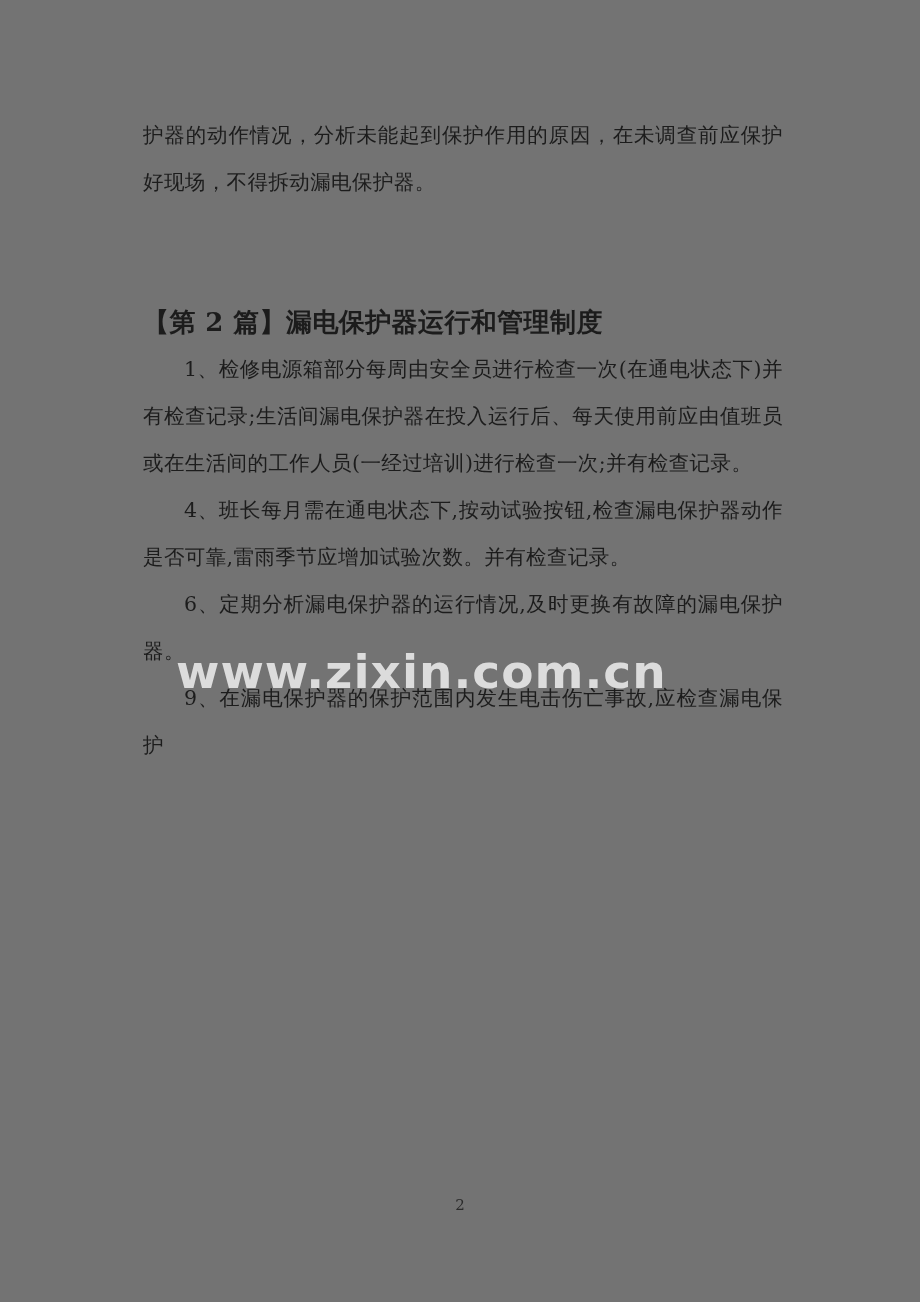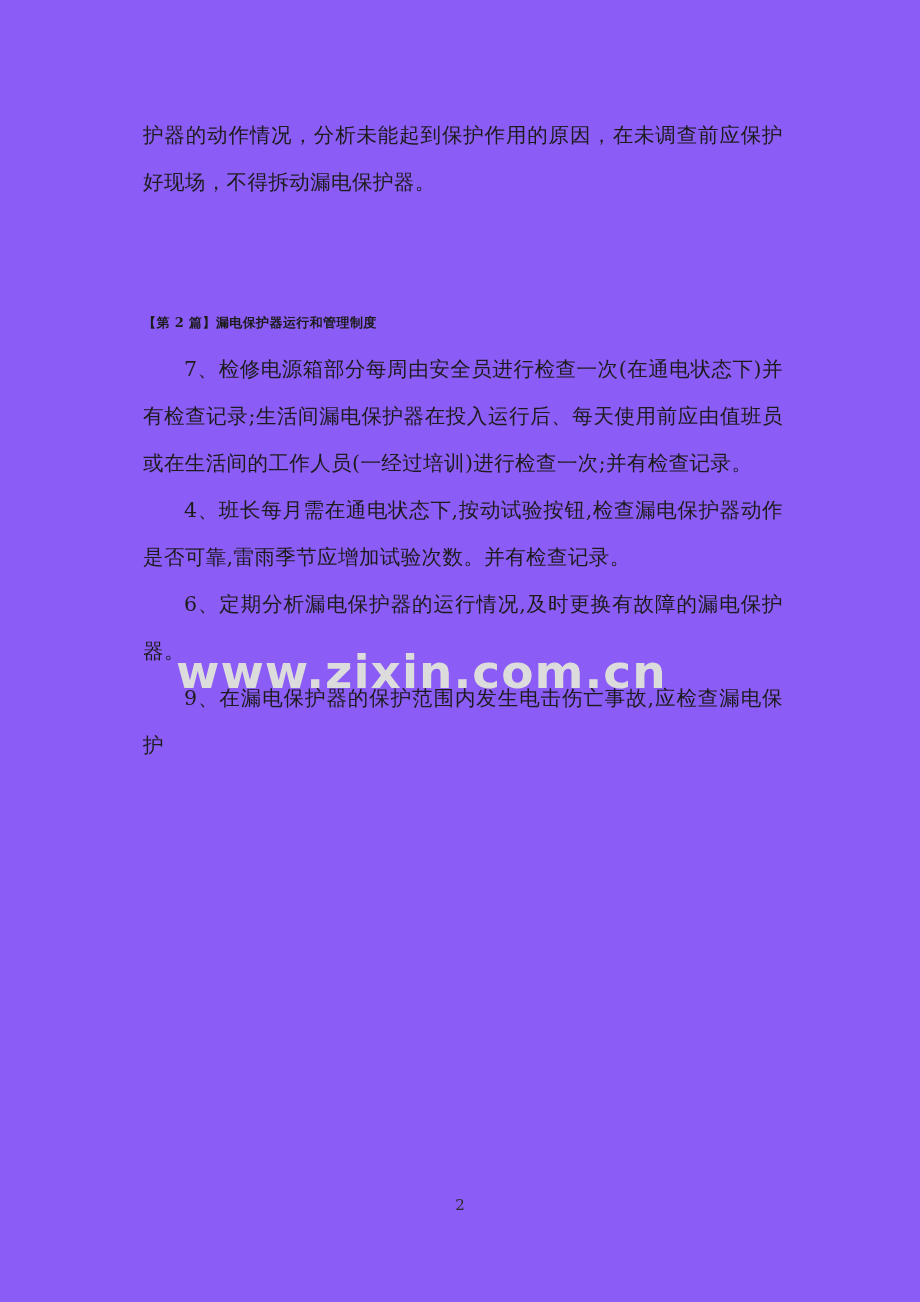--- a/index.html
+++ b/index.html
@@ -8,21 +8,21 @@
     background: #ffffff;
   }
   body {
     font-family: "DejaVu Serif", "Liberation Serif", serif;
     color: #1a1a1a;
   }
   #page {
     position: relative;
     width: 920px;
     height: 1302px;
-    background: #8b5cf6;
+    background: #737373;
     overflow: hidden;
   }
   #content {
     position: absolute;
     left: 143px;
     top: 0;
     width: 640px;
     height: 1302px;
   }
   .para {
@@ -39,21 +39,21 @@
     position: absolute;
     top: 112px;
     left: 0;
     width: 640px;
   }
   .heading {
     position: absolute;
     top: 299px;
     left: 0;
     width: 640px;
-    font-size: 13px;
+    font-size: 26px;
     line-height: 47px;
     letter-spacing: 0.4px;
     color: #1c1c1c;
     margin: 0;
   }
   .list-wrap {
     position: absolute;
     top: 346px;
     left: 0;
     width: 640px;
@@ -94,21 +94,21 @@
 
 <div id="page">
 
   <div id="content">
 
     <p class="para tail-para">护器的动作情况，分析未能起到保护作用的原因，在未调查前应保护好现场，不得拆动漏电保护器。</p>
 
     <h2 class="heading">【第 2 篇】漏电保护器运行和管理制度</h2>
 
     <div class="list-wrap">
-      <p class="para item">7、检修电源箱部分每周由安全员进行检查一次(在通电状态下)并有检查记录;生活间漏电保护器在投入运行后、每天使用前应由值班员或在生活间的工作人员(一经过培训)进行检查一次;并有检查记录。</p>
+      <p class="para item">1、检修电源箱部分每周由安全员进行检查一次(在通电状态下)并有检查记录;生活间漏电保护器在投入运行后、每天使用前应由值班员或在生活间的工作人员(一经过培训)进行检查一次;并有检查记录。</p>
       <p class="para item">4、班长每月需在通电状态下,按动试验按钮,检查漏电保护器动作是否可靠,雷雨季节应增加试验次数。并有检查记录。</p>
       <p class="para item-tight">6、定期分析漏电保护器的运行情况,及时更换有故障的漏电保护器。</p>
       <p class="para item-tight">9、在漏电保护器的保护范围内发生电击伤亡事故,应检查漏电保护</p>
     </div>
 
   </div>
 
   <div id="watermark">www.zixin.com.cn</div>
 
   <div class="page-number">2</div>

